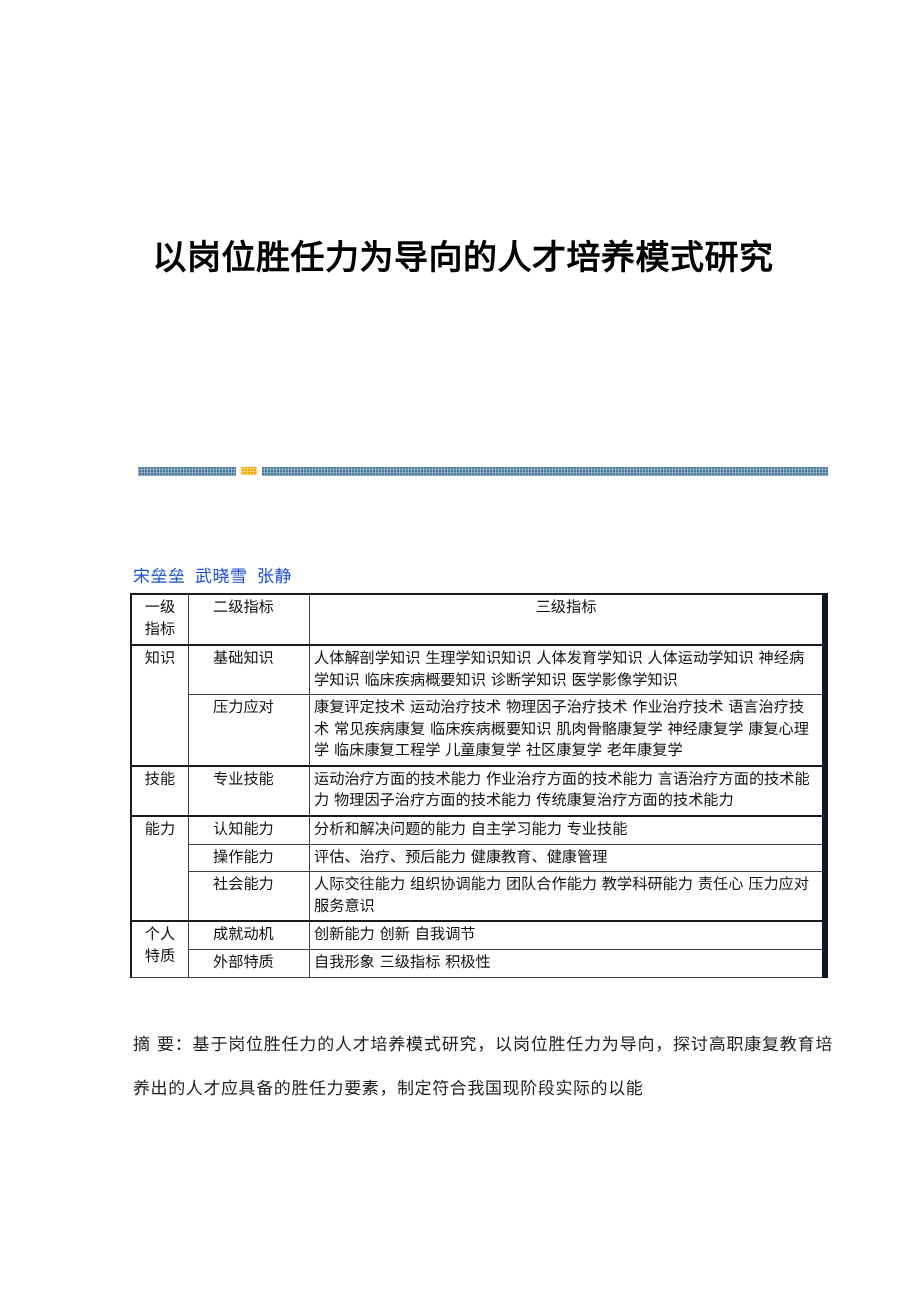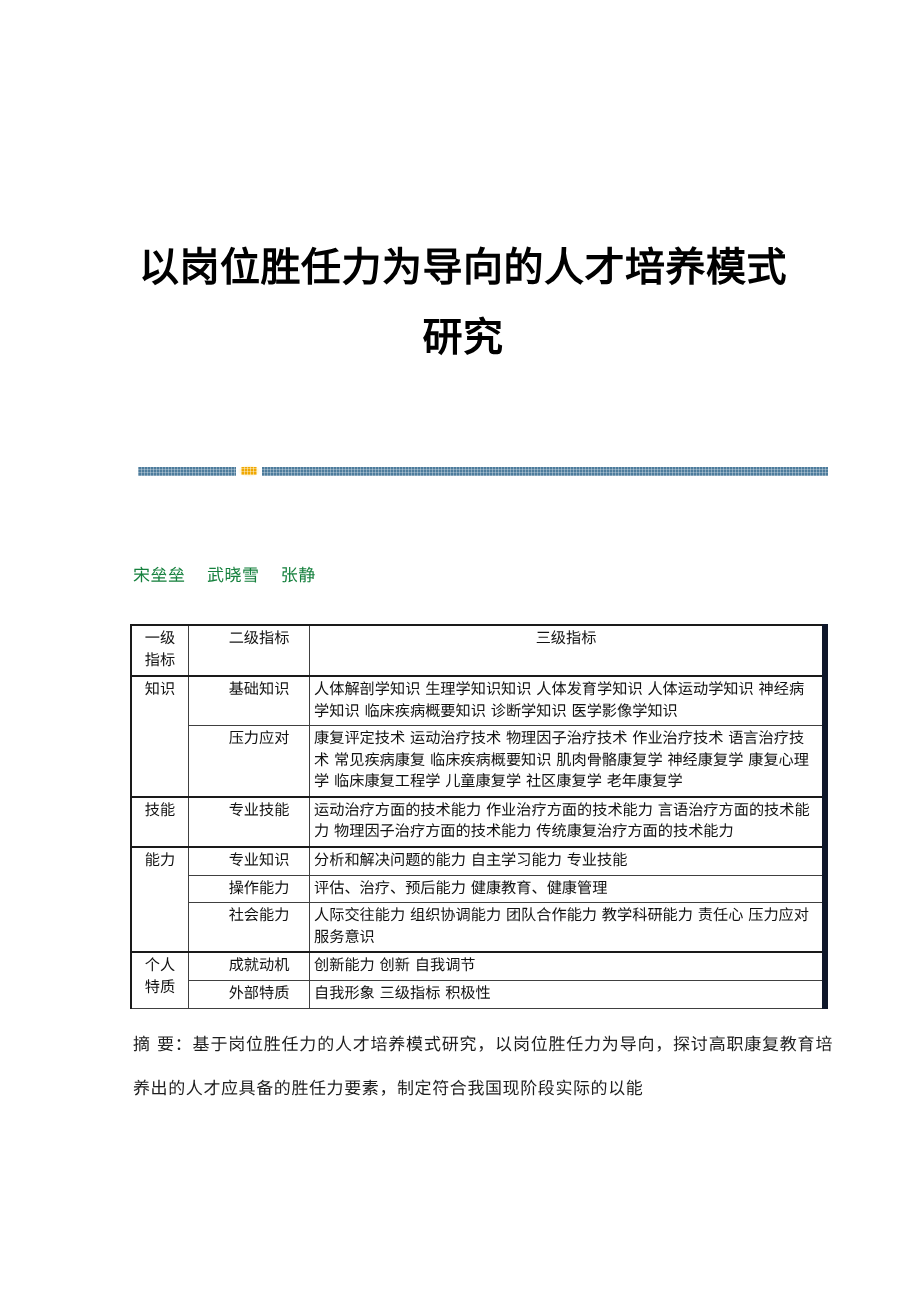--- a/index.html
+++ b/index.html
@@ -25,21 +25,21 @@
   }
 
   
   .doc-title {
     position: absolute;
     left: 138px;
     top: 205px;
     width: 650px;
     text-align: center;
     font-family: "DejaVu Sans", "Liberation Sans", sans-serif;
-    font-size: 40px;
+    font-size: 34px;
     font-weight: 700;
     line-height: 1.75;
     letter-spacing: 0.5px;
     color: #000000;
   }
 
   
   .divider-wrap {
     position: absolute;
     left: 138px;
@@ -86,33 +86,33 @@
       repeating-linear-gradient(0deg,
         rgba(255,255,255,0.35) 0px, rgba(255,255,255,0.35) 1px,
         rgba(255,255,255,0) 1px, rgba(255,255,255,0) 3px);
   }
 
   
   .authors {
     position: absolute;
     left: 133px;
     top: 565px;
-    font-family: Liberation Mono, monospace;
+    font-family: Liberation Serif, serif;
     font-size: 17px;
     line-height: 1.4;
     letter-spacing: 0.5px;
-    color: #15803d;
+    color: #1d4ed8;
     white-space: pre;
   }
 
   
   .table-wrap {
     position: absolute;
     left: 130px;
-    top: 624px;
+    top: 593px;
     width: 630px;
   }
   table.indicator-table {
     border-collapse: collapse;
     width: 698px;
     table-layout: fixed;
     font-family: "DejaVu Serif", "Liberation Serif", serif;
     font-size: 15.2px;
     line-height: 1.42;
     color: #111111;
@@ -126,21 +126,20 @@
   table.indicator-table tr.thick-top > td {
     border-top: 2px solid #1a1a1a;
   }
   table.indicator-table td.col1 {
     width: 48px;
     text-align: center;
     border-left: 2px solid #1a1a1a;
   }
   table.indicator-table td.col2 {
     width: 92px;
-    text-align: center;
     padding-left: 24px;
   }
   table.indicator-table td.col3 {
     border-right: 6px solid #0f172a;
   }
   table.indicator-table td.head-center {
     text-align: center;
   }
   table.indicator-table tr.head-row td {
     height: 44px;
@@ -201,21 +200,21 @@
         </tr>
 
         <tr class="thick-top">
           <td class="col1 tall">技能</td>
           <td class="col2">专业技能</td>
           <td class="col3">运动治疗方面的技术能力 作业治疗方面的技术能力 言语治疗方面的技术能力 物理因子治疗方面的技术能力 传统康复治疗方面的技术能力</td>
         </tr>
 
         <tr class="thick-top">
           <td class="col1 tall" rowspan="3">能力</td>
-          <td class="col2">专业知识</td>
+          <td class="col2">认知能力</td>
           <td class="col3">分析和解决问题的能力 自主学习能力 专业技能</td>
         </tr>
 
         <tr>
           <td class="col2">操作能力</td>
           <td class="col3">评估、治疗、预后能力 健康教育、健康管理</td>
         </tr>
 
         <tr>
           <td class="col2">社会能力</td>

